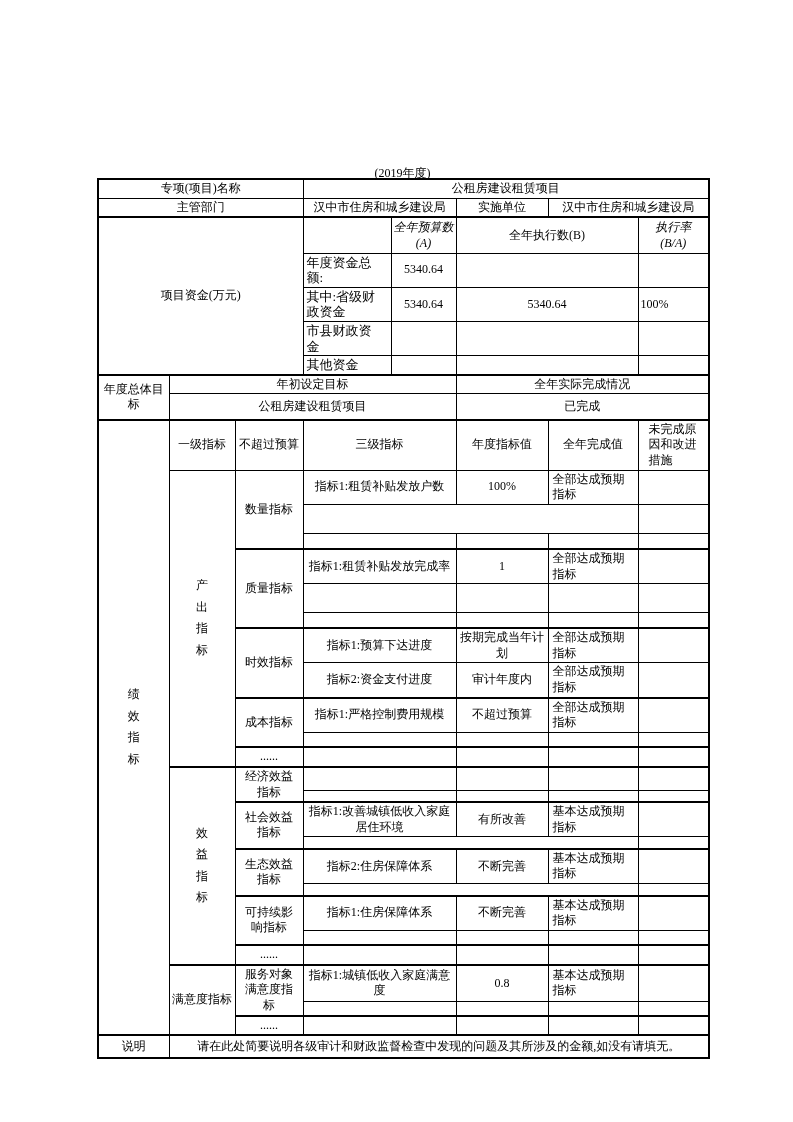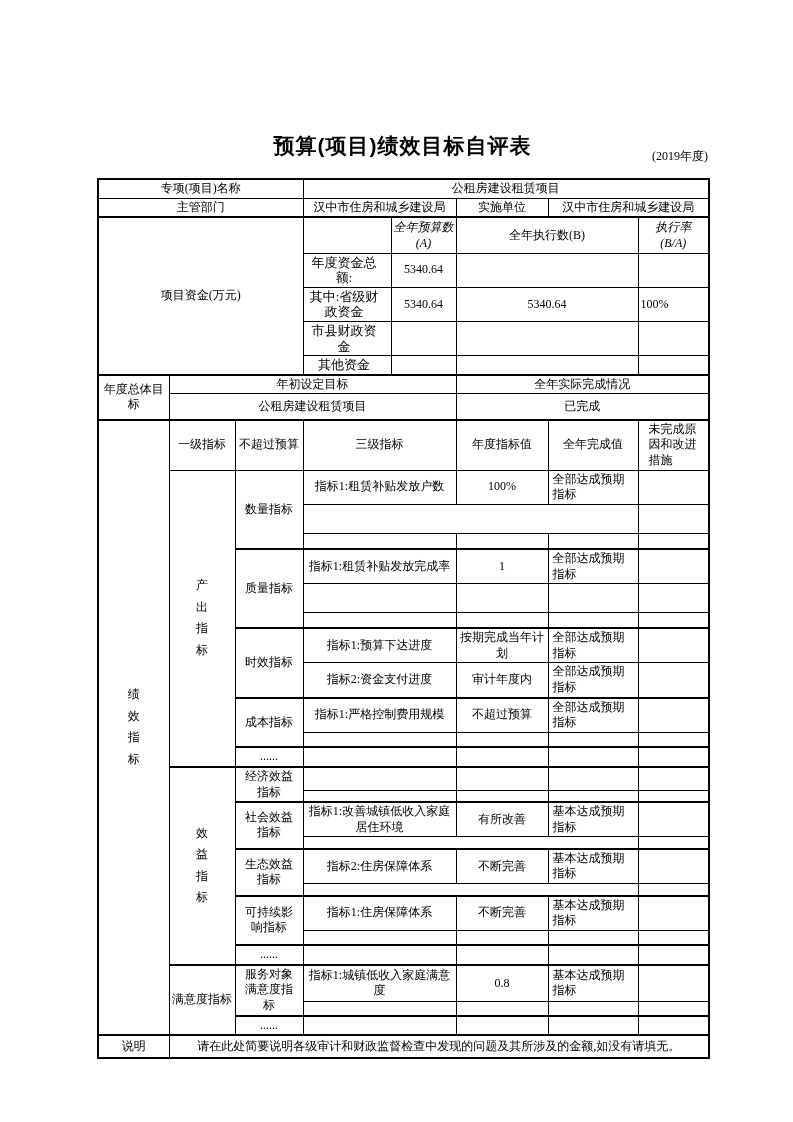--- a/index.html
+++ b/index.html
@@ -7,49 +7,48 @@
     position:relative; width:793px; height:1122px; background:#ffffff;
     font-family:"Liberation Serif","DejaVu Serif",serif; color:#000;
     overflow:hidden;
   }
   .doc-title {
     position:absolute; top:132px; left:97px; width:611px;
     text-align:center; font-family:"Liberation Sans","DejaVu Sans",sans-serif;
     font-weight:bold; font-size:21px; letter-spacing:1px; white-space:nowrap;
   }
   .doc-subtitle {
-    position:absolute; top:148px; left:97px; width:611px;
-    text-align:right; font-size:12px;
+    position:absolute; top:165px; left:97px; width:611px;
+    text-align:center; font-size:12px;
   }
   table.form {
     position:absolute; top:178px; left:97px; width:611px;
     border-collapse:collapse; table-layout:fixed;
     font-size:12px; border:2px solid #000;
   }
   td {
     border:1px solid #000; padding:1px 2px; text-align:center;
     vertical-align:middle; line-height:1.3; word-break:break-all; overflow:hidden;
   }
   td.bt2 { border-top-width:2px; }
   td.left { text-align:left; }
-  td.sub { text-align:center; font-size:13px; padding:1px 9px 1px 3px; line-height:1.2; }
+  td.sub { text-align:left; font-size:13px; padding:1px 9px 1px 3px; line-height:1.2; }
   td.dc { text-align:left; padding:1px 7px 1px 4px; }
   td.lvl2 { padding:1px 5px; }
   td.reason-h { text-align:left; padding:1px 10px; }
   .vtext {
     display:inline-block; width:14px; word-break:break-all;
     line-height:1.8; vertical-align:middle;
   }
   .hdr2 { line-height:1.35;font-style:italic; }
 </style>
 </head>
 <body>
 
 <div class="page">
-  <div class="doc-title">预算(项目)绩效目标自评表</div>
   <div class="doc-subtitle">(2019年度)</div>
 
   <table class="form">
     <colgroup>
       <col style="width:71px">
         <col style="width:66px">
         <col style="width:68px">
         <col style="width:88px">
       <col style="width:65px">
         <col style="width:92px">

